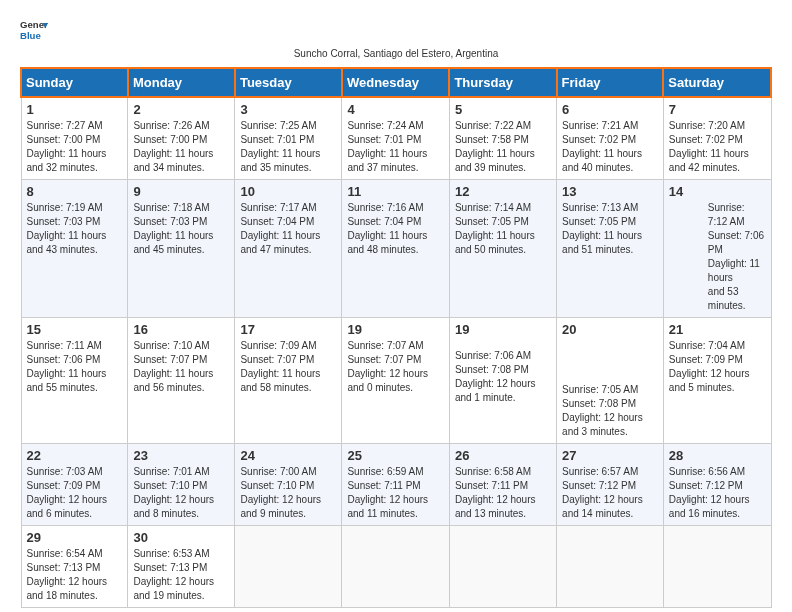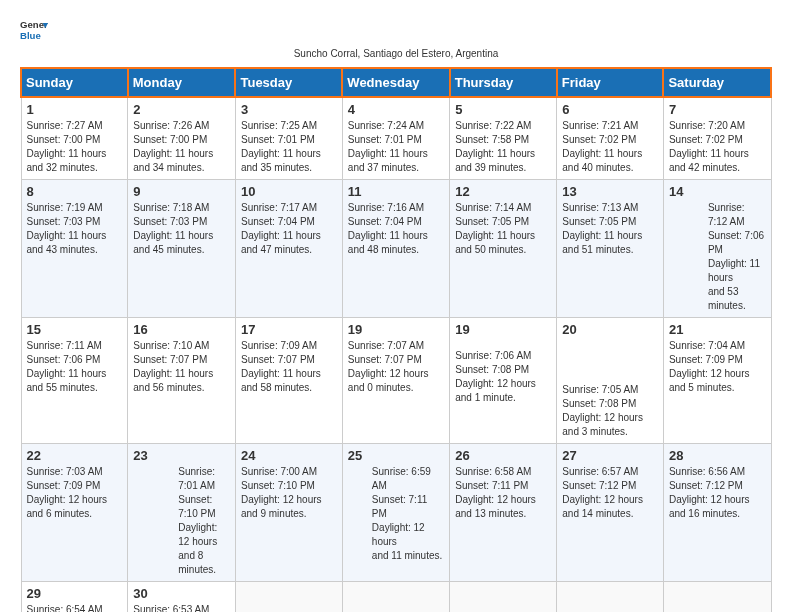--- a/index.html
+++ b/index.html
@@ -260,35 +260,35 @@
       <tr>
         <td>
           <span class="day-num">22</span>
           <div class="day-info" style="white-space: pre-line;">Sunrise: 7:03 AM
 Sunset: 7:09 PM
 Daylight: 12 hours
 and 6 minutes.</div>
         </td>
         <td>
           <span class="day-num">23</span>
-          <div class="day-info" style="white-space: pre-line; margin-left: 45px;">Sunrise: 7:01 AM
+          <div class="day-info" style="white-space: pre-line;">Sunrise: 7:01 AM
 Sunset: 7:10 PM
 Daylight: 12 hours
 and 8 minutes.</div>
         </td>
         <td>
           <span class="day-num">24</span>
           <div class="day-info" style="white-space: pre-line;">Sunrise: 7:00 AM
 Sunset: 7:10 PM
 Daylight: 12 hours
 and 9 minutes.</div>
         </td>
         <td>
           <span class="day-num">25</span>
-          <div class="day-info" style="white-space: pre-line; margin-left: 24px;">Sunrise: 6:59 AM
+          <div class="day-info" style="white-space: pre-line;">Sunrise: 6:59 AM
 Sunset: 7:11 PM
 Daylight: 12 hours
 and 11 minutes.</div>
         </td>
         <td>
           <span class="day-num">26</span>
           <div class="day-info" style="white-space: pre-line;">Sunrise: 6:58 AM
 Sunset: 7:11 PM
 Daylight: 12 hours
 and 13 minutes.</div>

